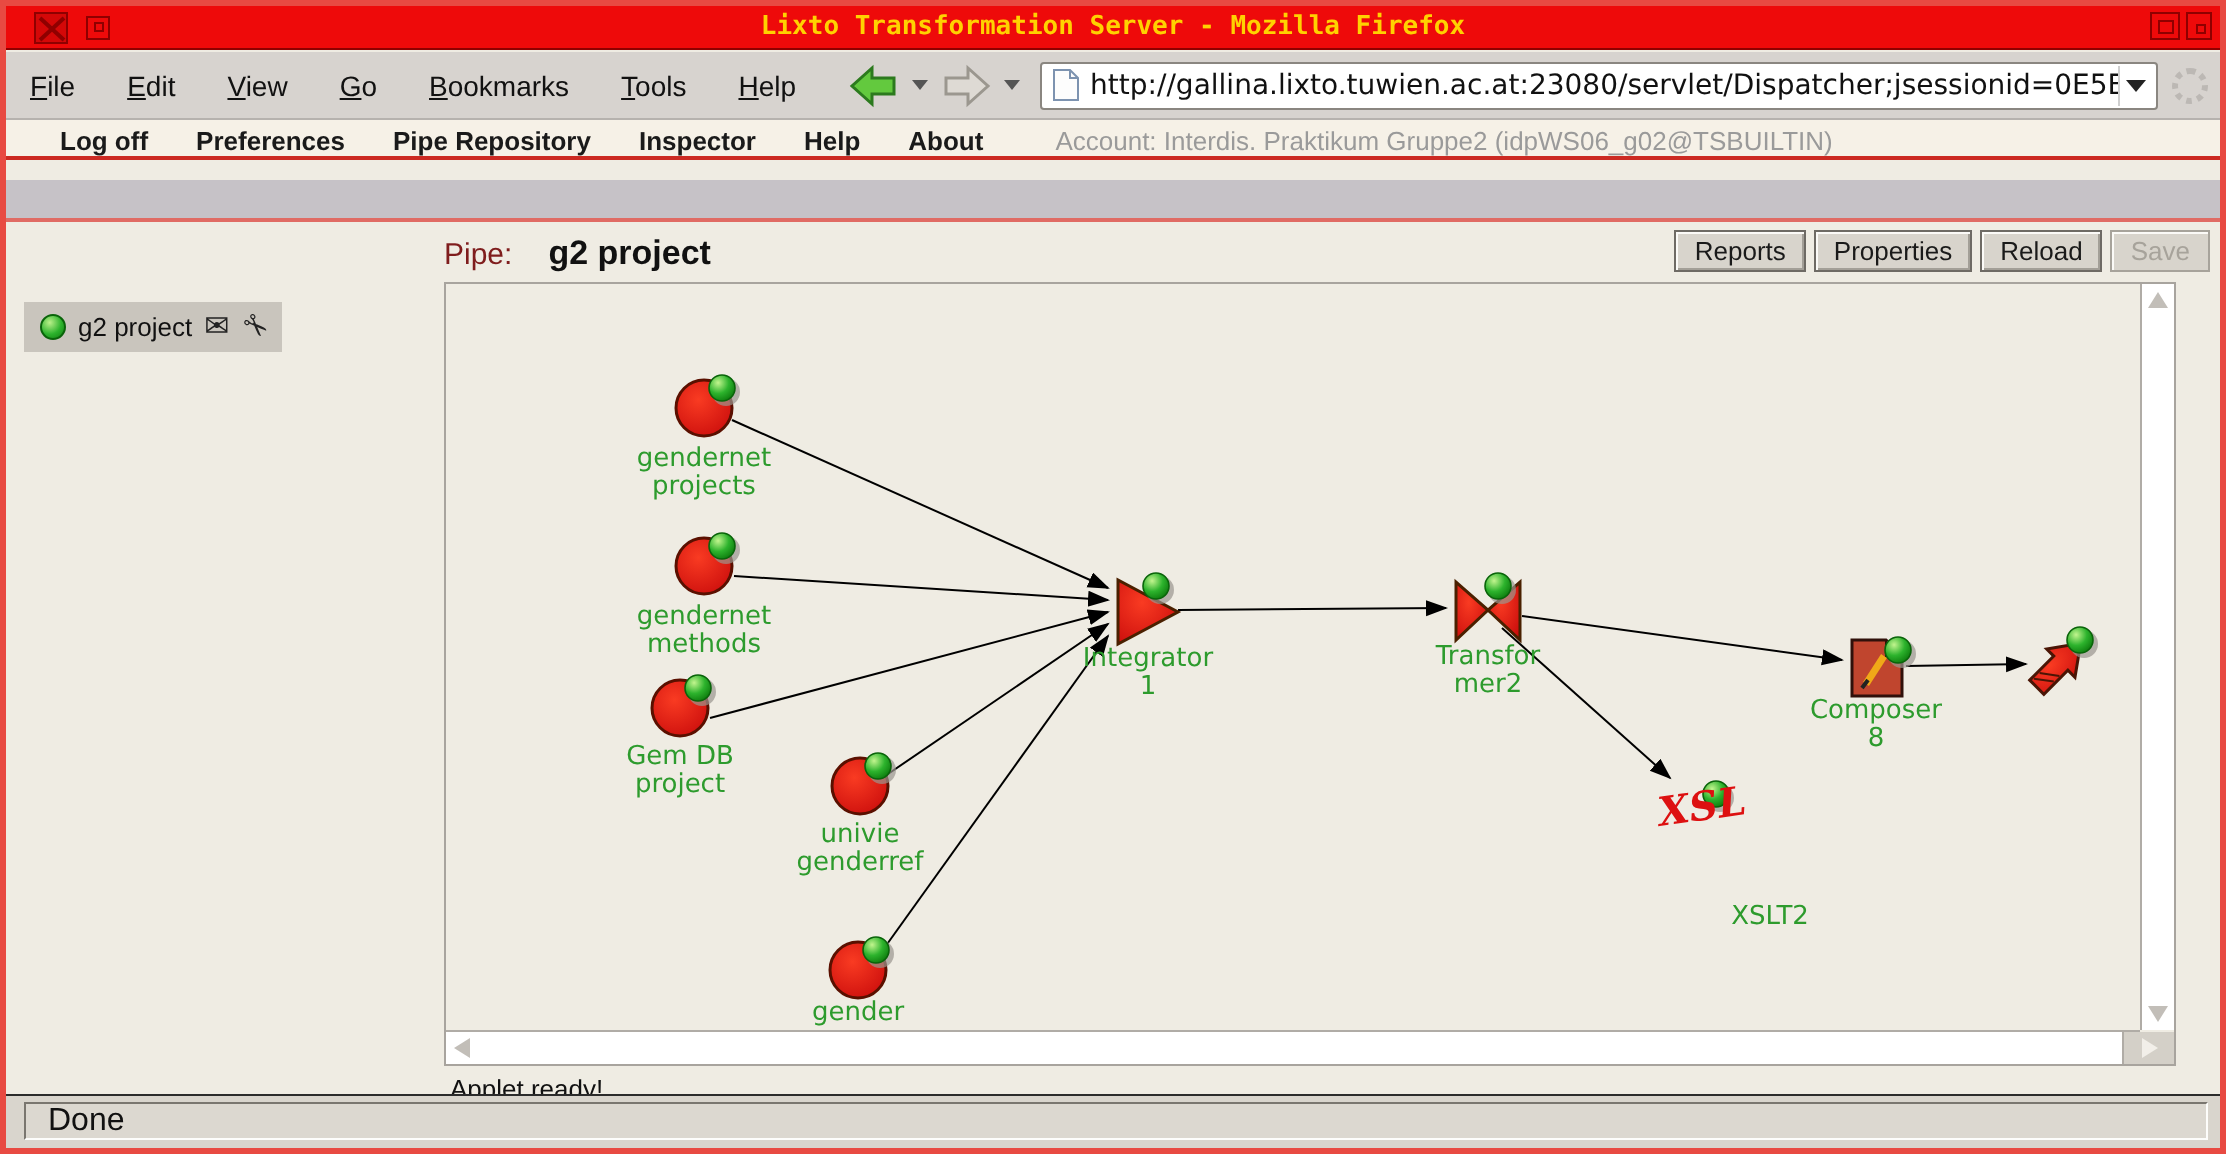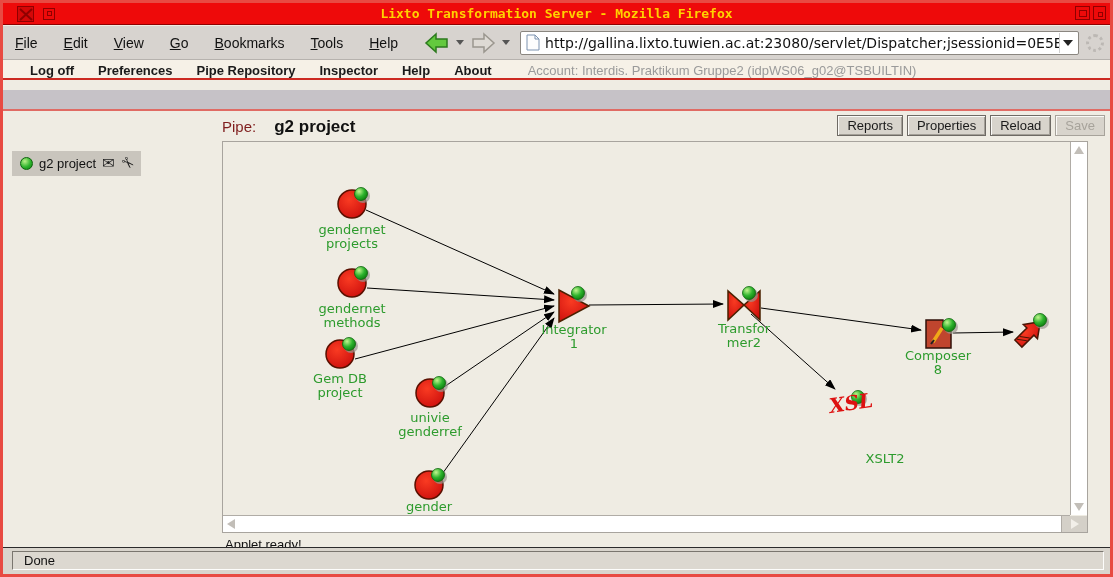--- a/index.html
+++ b/index.html
@@ -74,21 +74,21 @@
   .hscroll { position:absolute; left:0; right:17px; bottom:0; height:17px; background:#fff; border-top:1px solid #b0aca6; }
   .hscroll .left { position:absolute; left:0; top:0; width:16px; height:16px; background:#fff; display:flex; align-items:center; justify-content:center; }
   .hscroll .right { position:absolute; right:-17px; top:0; width:26px; height:16px; background:#d4d0c8; display:flex; align-items:center; justify-content:center; border-left:1px solid #b0aca6; }
   .tri-left { width:0; height:0; border-top:5px solid transparent; border-bottom:5px solid transparent; border-right:8px solid #c2beb8; }
   .tri-right { width:0; height:0; border-top:5px solid transparent; border-bottom:5px solid transparent; border-left:8px solid #f2efe9; }
 
   .applet-status { position:absolute; left:222px; top:424px; font-size:13px; color:#111; }
 
   
   .statusbar { position:absolute; left:0; bottom:0; width:1107px; height:27px; background:#d9d5cd; border-top:1px solid #2b2b2b; padding:3px 6px 4px 9px; }
-  .status-field { height:19px; border-top:1px solid #7a766f; border-left:1px solid #7a766f; border-bottom:1px solid #fdfdfb; border-right:1px solid #fdfdfb; background:#dcd8d0; display:flex; align-items:center; padding-left:11px; font-size:13px; color:#111; }
+  .status-field { height:19px; border-top:1px solid #7a766f; border-left:1px solid #7a766f; border-bottom:1px solid #fdfdfb; border-right:1px solid #fdfdfb; background:#dcd8d0; display:flex; align-items:center; padding-left:11px; font-size:16px; color:#111; }
 </style>
 </head>
 <body>
 
 <div class="window">
 
   <div class="titlebar">
     <div class="winbtn btn-xmenu">
       <svg width="14" height="13">
         <line x1="1" y1="1" x2="13" y2="12" stroke="#8f0000" stroke-width="2"></line>

